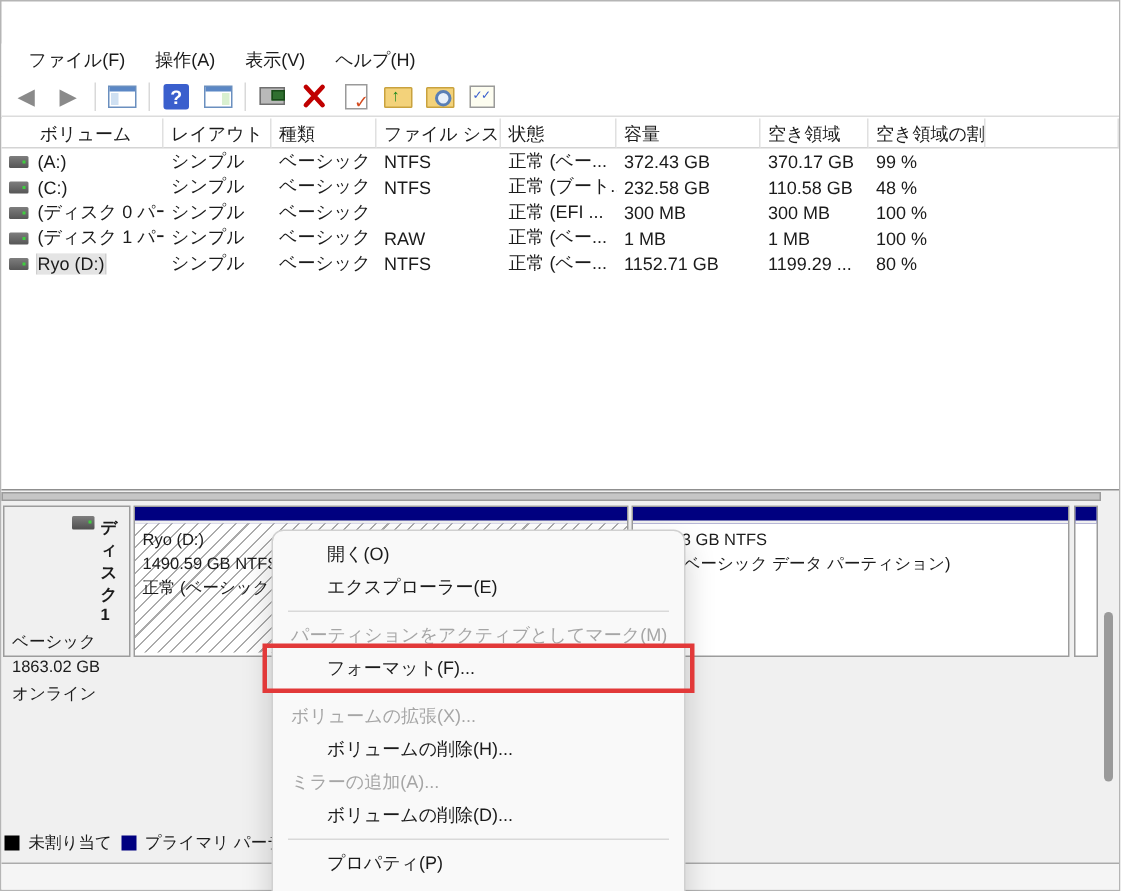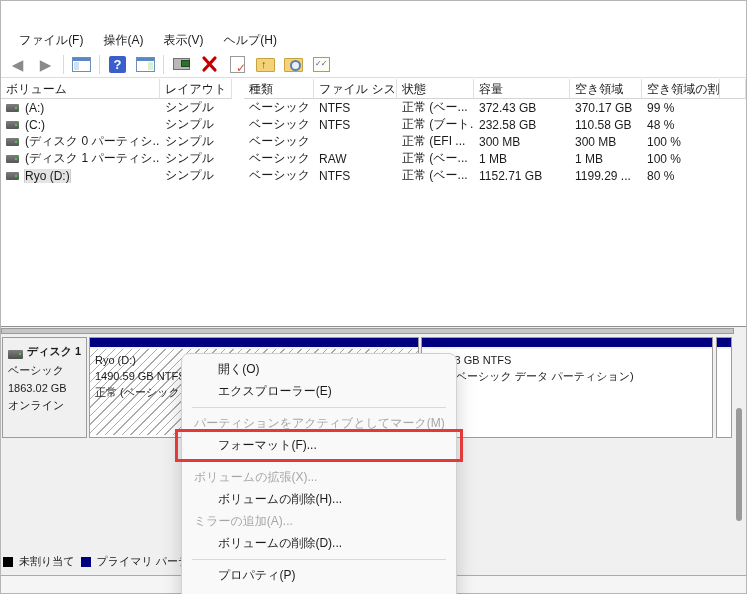--- a/index.html
+++ b/index.html
@@ -39,37 +39,37 @@
   .folder.mag::after { content:""; position:absolute; right:1px; top:1px; width:7px; height:7px; border:2px solid #5a7fb5; border-radius:50%; background:#e8f0fa; }
   .checklist { position:absolute; inset:2px 2px; background:#fdfdf0; border:1px solid #9a9a9a; }
   .checklist::after { content:"✓✓"; position:absolute; left:1px; top:1px; color:#3a5fcd; font-size:8px; letter-spacing:-1px; }
 
   
   .listview { position:absolute; top:78px; left:0; right:0; height:247px; background:#fff; }
   .lv-header { display:flex; height:20px; }
   .lv-header .hcell { font-size:12px; color:#1b1b1b; padding:2px 0 0 5px; border-right:1px solid #e0e0e0; border-bottom:1px solid #d4d4d4; white-space:nowrap; overflow:hidden; }
   .lv-row { display:flex; height:17px; align-items:center; }
   .lv-row .cell { font-size:12px; color:#1b1b1b; padding-left:5px; white-space:nowrap; overflow:hidden; }
-  .col-volume { width:159px; } .col-layout { width:72px; } .col-type { width:70px;margin-left:12px; }
+  .col-volume { width:108px;text-align:center; } .col-layout { width:72px; } .col-type { width:70px; }
   .col-fs { width:83px; } .col-status { width:77px; } .col-cap { width:96px; }
   .col-free { width:72px; } .col-pct { width:78px; } .col-rest { flex:1; }
   .vol-cell { display:flex; align-items:center; }
   .drive-icon { width:13px; height:8px; background:linear-gradient(#7e7e7e,#565656); border-radius:1px; position:relative; margin:0 6px 0 0; flex:0 0 auto; }
   .drive-icon::after { content:""; position:absolute; right:2px; top:3px; width:2px; height:2px; background:#3ecf3e; }
   .vol-name.selected { background:#e4e4e4; outline:1px solid #cfcfcf; }
 
   
   .hscroll { position:absolute; top:325px; left:0; right:0; height:8px; background:#f0f0f0; border-top:1px solid #8f8f8f; }
   .hthumb { position:absolute; top:1px; left:0; width:733px; height:6px; background:#c6c6c6; border:1px solid #9b9b9b; }
 
   
   .bottompane { position:absolute; top:333px; left:0; right:0; bottom:0; background:#f0f0f0; }
 
   .disk-header { position:absolute; left:1px; top:3px; width:85px; height:101px; border:1px solid #9c9c9c; background:#f0f0f0; padding:6px 0 0 5px; }
-  .disk-header .dh-title { font-size:11px; font-weight:bold; color:#1b1b1b; display:flex; align-items:flex-end; gap:4px; }
+  .disk-header .dh-title { font-size:11px; font-weight:bold; color:#1b1b1b; display:flex; align-items:flex-start; gap:4px;margin-left:40px; }
   .disk-header .dh-line { font-size:11px; color:#1b1b1b; margin-top:4px; }
   .disk-icon { width:15px; height:9px; background:linear-gradient(#7e7e7e,#4f4f4f); border-radius:1px; position:relative; flex:0 0 auto; }
   .disk-icon::after { content:""; position:absolute; right:2px; top:3px; width:2px; height:2px; background:#3ecf3e; }
 
   .partition { position:absolute; top:3px; height:101px; border:1px solid #9c9c9c; background:#fff; }
   .p-bar { height:11px; background:#000080; border-bottom:2px solid #f0f0f0; }
   .p-body { position:relative; height:86px; overflow:hidden; padding:3px 0 0 5px; }
   .p-body.hatched { background:repeating-linear-gradient(135deg,#ffffff 0 5px,#ababab 5px 6px); }
   .p-line { font-size:11px; color:#1b1b1b; white-space:nowrap; line-height:16px; }
   .part-1 { left:88px; width:330px; }

